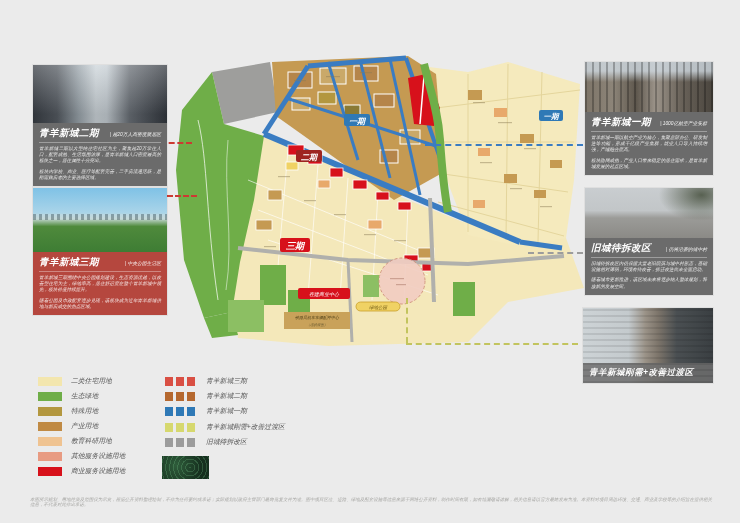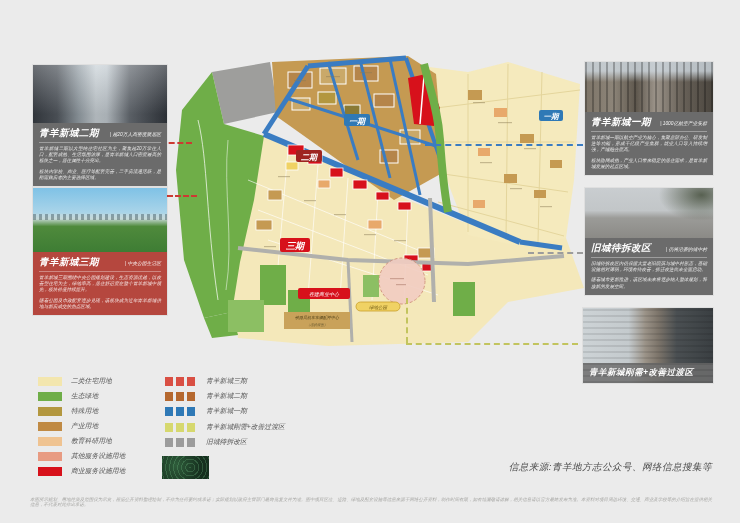--- a/index.html
+++ b/index.html
@@ -307,16 +307,15 @@
   <div class="legend-item" style="left:165px;top:422px;">
       <span class="sw-dash" style="background: repeating-linear-gradient(90deg, rgb(214, 216, 110) 0px, rgb(214, 216, 110) 8px, transparent 8px, transparent 11px);"></span>
       <span class="legend-label">青羊新城刚需+改善过渡区</span>
     </div>
   <div class="legend-item" style="left:165px;top:437px;">
       <span class="sw-dash" style="background: repeating-linear-gradient(90deg, rgb(156, 156, 156) 0px, rgb(156, 156, 156) 8px, transparent 8px, transparent 11px);"></span>
       <span class="legend-label">旧城待拆改区</span>
     </div>
 
   <div class="logo-img"></div>
-  <div class="source">信息来源:青羊地方志公众号、网络信息搜集等</div>
   <div class="disclaimer">本图所示规划、用地性质及范围仅为示意，根据公开资料整理绘制，不作为任何要约或承诺；实际规划以政府主管部门最终批复文件为准。图中项目区位、道路、绿地及配套设施等信息来源于网络公开资料，制作时间有限，如有错漏敬请谅解，相关信息请以官方最终发布为准。本资料对项目周边环境、交通、商业及学校等的介绍旨在提供相关信息，不代表对此作出承诺。</div>
 
 </div>
 
 </body></html>

